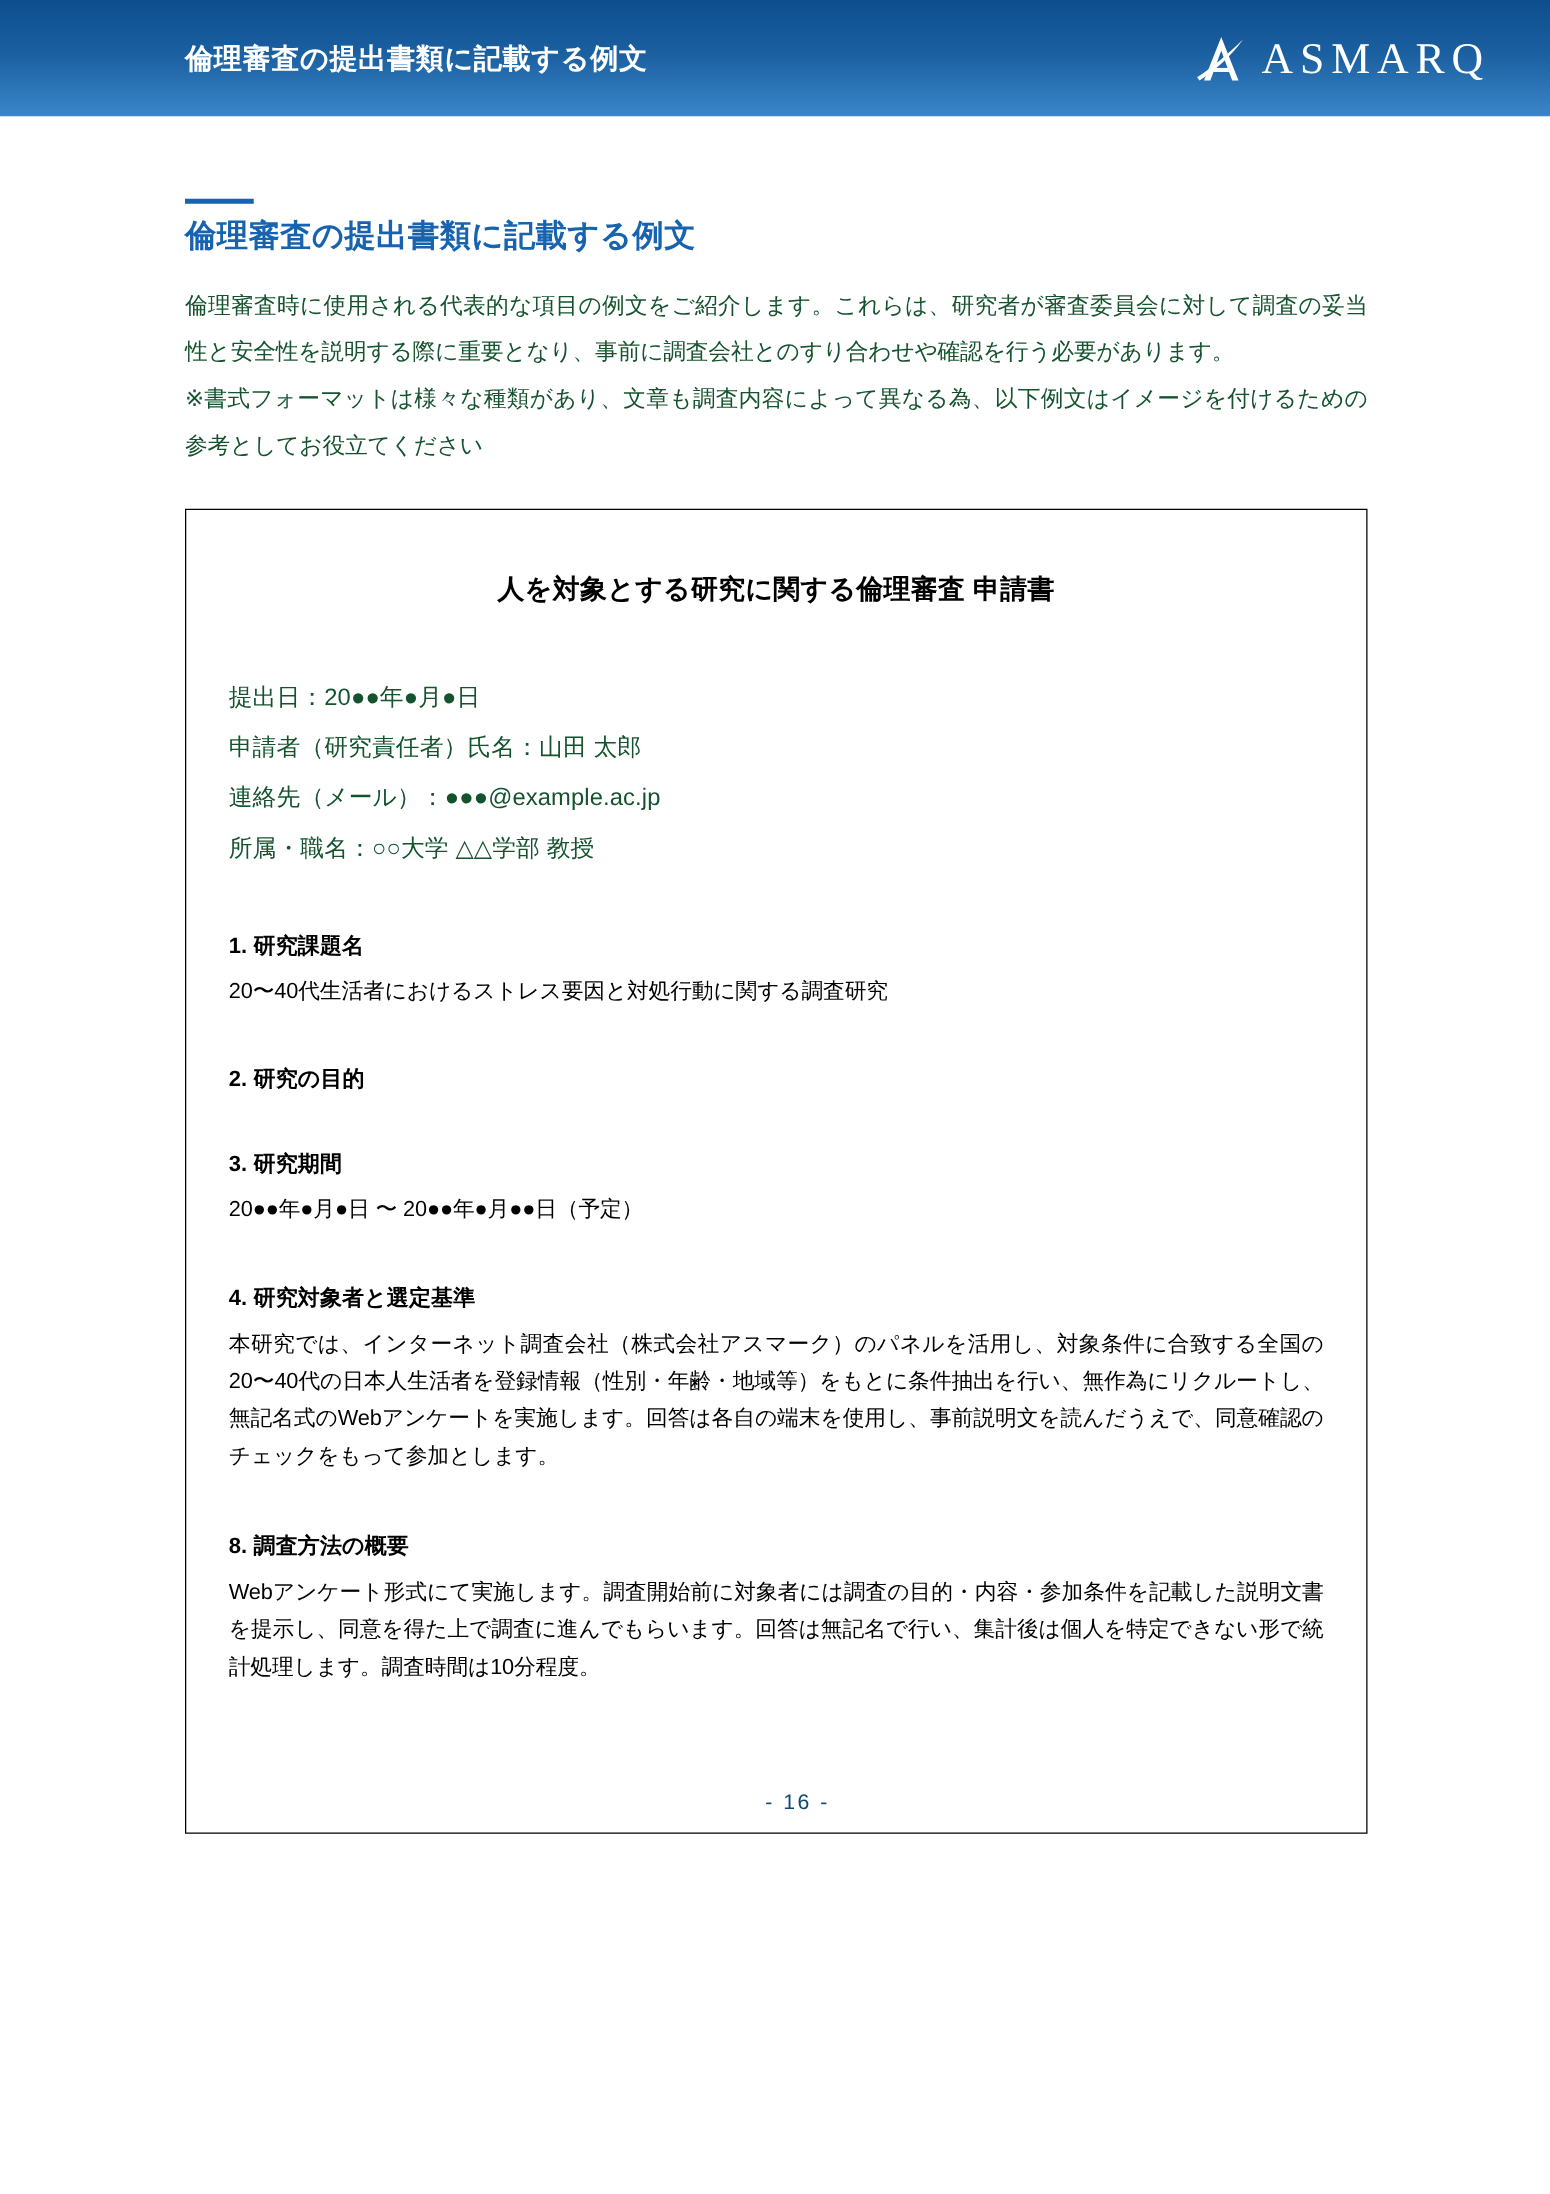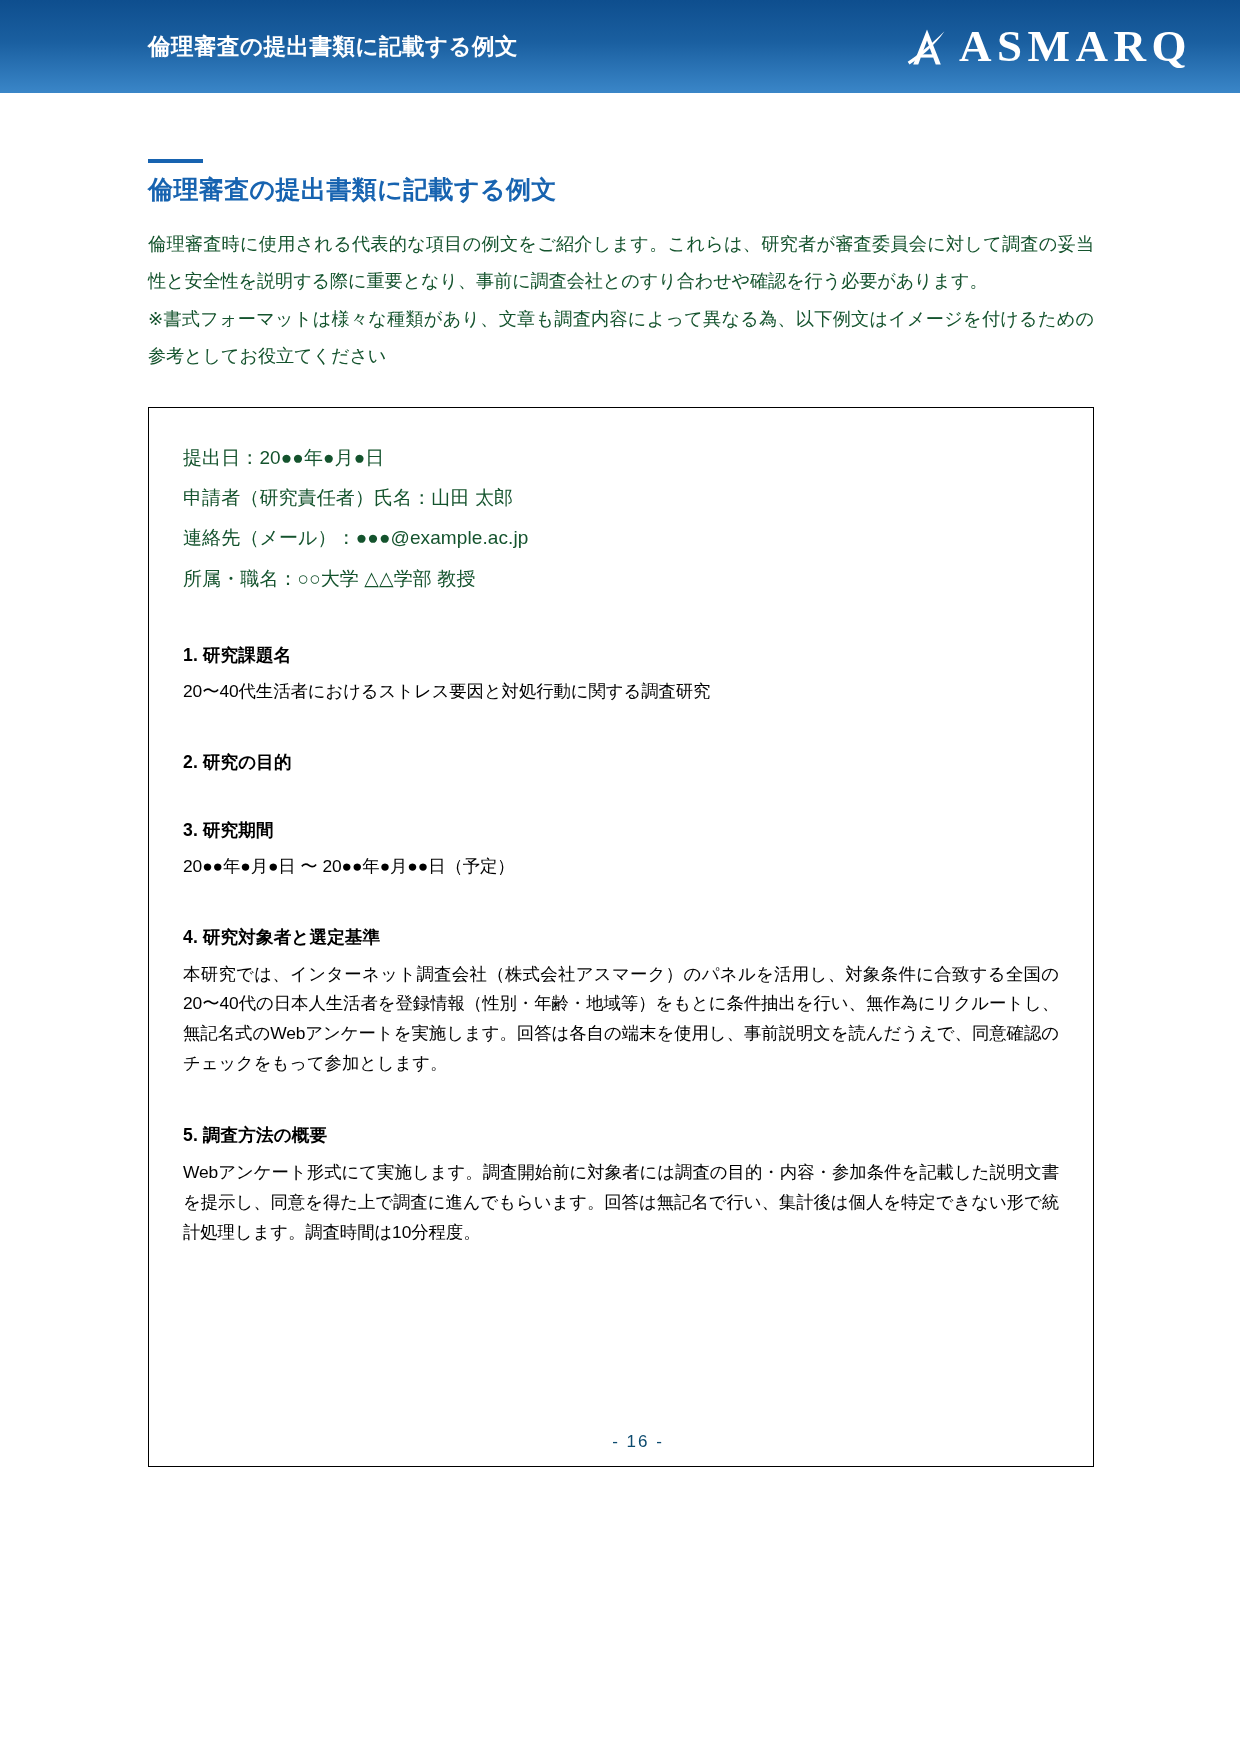--- a/index.html
+++ b/index.html
@@ -49,22 +49,22 @@
   }
 
   .brand-mark {
     width: 46px;
     height: 46px;
     display: block;
   }
 
   .brand-word {
     font-family: "Liberation Serif", "DejaVu Serif", serif;
-    font-size: 45px;
-    font-weight: 700;
+    font-size: 35px;
+    font-weight: 400;
     color: #ffffff;
     letter-spacing: 5.5px;
     line-height: 1;
     padding-right: 2px;
   }
 
   
   .content {
     position: absolute;
     top: 93px;
@@ -182,20 +182,21 @@
     <div class="accent-rule"></div>
     <h1 class="section-heading">倫理審査の提出書類に記載する例文</h1>
 
     <div class="intro">
       <p>倫理審査時に使用される代表的な項目の例文をご紹介します。これらは、研究者が審査委員会に対して調査の妥当性と安全性を説明する際に重要となり、事前に調査会社とのすり合わせや確認を行う必要があります。</p>
       <p>※書式フォーマットは様々な種類があり、文章も調査内容によって異なる為、以下例文はイメージを付けるための参考としてお役立てください</p>
     </div>
 
     <div class="form-box">
 
+      <div class="form-title">人を対象とする研究に関する倫理審査 申請書</div>
 
       <div class="meta-line">提出日：20●●年●月●日</div>
       <div class="meta-line">申請者（研究責任者）氏名：山田 太郎</div>
       <div class="meta-line">連絡先（メール）：●●●@example.ac.jp</div>
       <div class="meta-line">所属・職名：○○大学 △△学部 教授</div>
 
       <div class="form-section">
         <div class="sec-number-title">1. 研究課題名</div>
         <div class="sec-body single">20〜40代生活者におけるストレス要因と対処行動に関する調査研究</div>
       </div>
@@ -208,21 +209,21 @@
         <div class="sec-number-title">3. 研究期間</div>
         <div class="sec-body single">20●●年●月●日 〜 20●●年●月●●日（予定）</div>
       </div>
 
       <div class="form-section">
         <div class="sec-number-title">4. 研究対象者と選定基準</div>
         <div class="sec-body">本研究では、インターネット調査会社（株式会社アスマーク）のパネルを活用し、対象条件に合致する全国の20〜40代の日本人生活者を登録情報（性別・年齢・地域等）をもとに条件抽出を行い、無作為にリクルートし、無記名式のWebアンケートを実施します。回答は各自の端末を使用し、事前説明文を読んだうえで、同意確認のチェックをもって参加とします。</div>
       </div>
 
       <div class="form-section">
-        <div class="sec-number-title">5. 調査方法の概要</div>
+        <div class="sec-number-title">8. 調査方法の概要</div>
         <div class="sec-body">Webアンケート形式にて実施します。調査開始前に対象者には調査の目的・内容・参加条件を記載した説明文書を提示し、同意を得た上で調査に進んでもらいます。回答は無記名で行い、集計後は個人を特定できない形で統計処理します。調査時間は10分程度。</div>
       </div>
 
     </div>
   </div>
 
   <div class="page-footer">- 16 -</div>
 
 </div>
 

